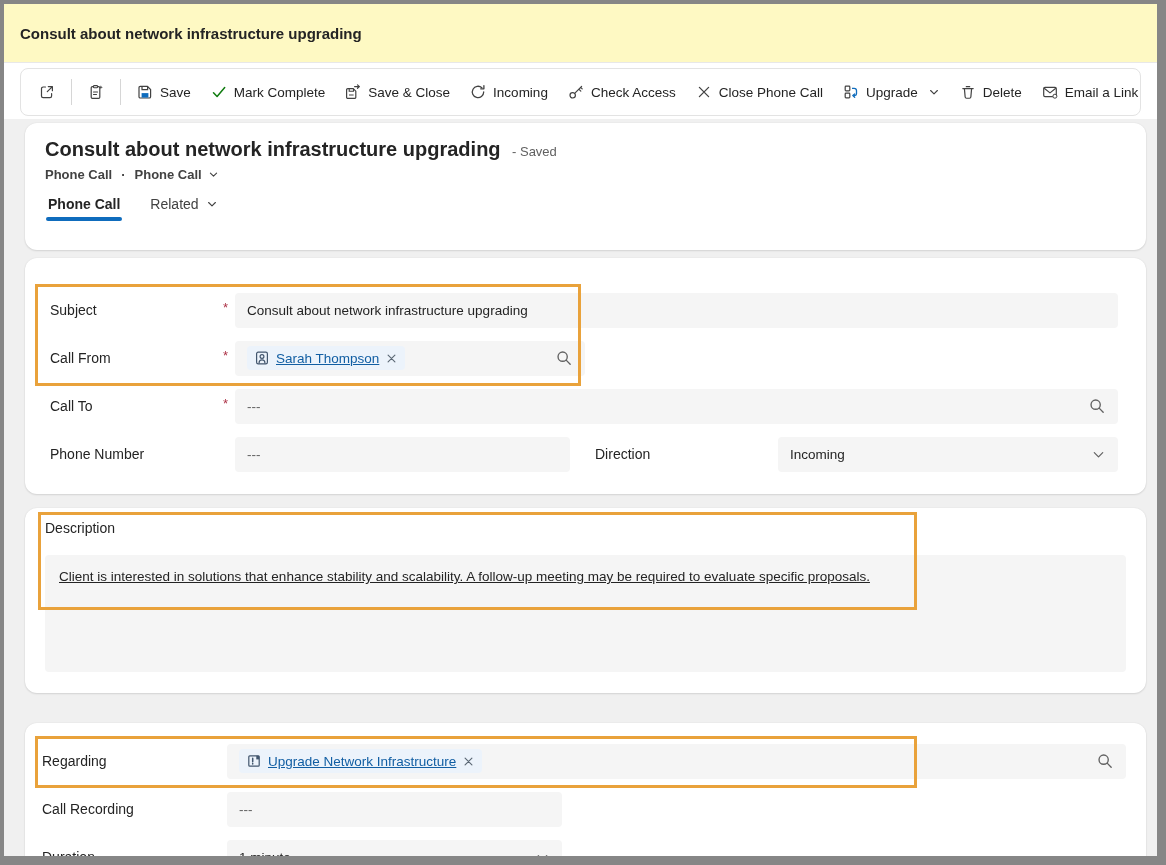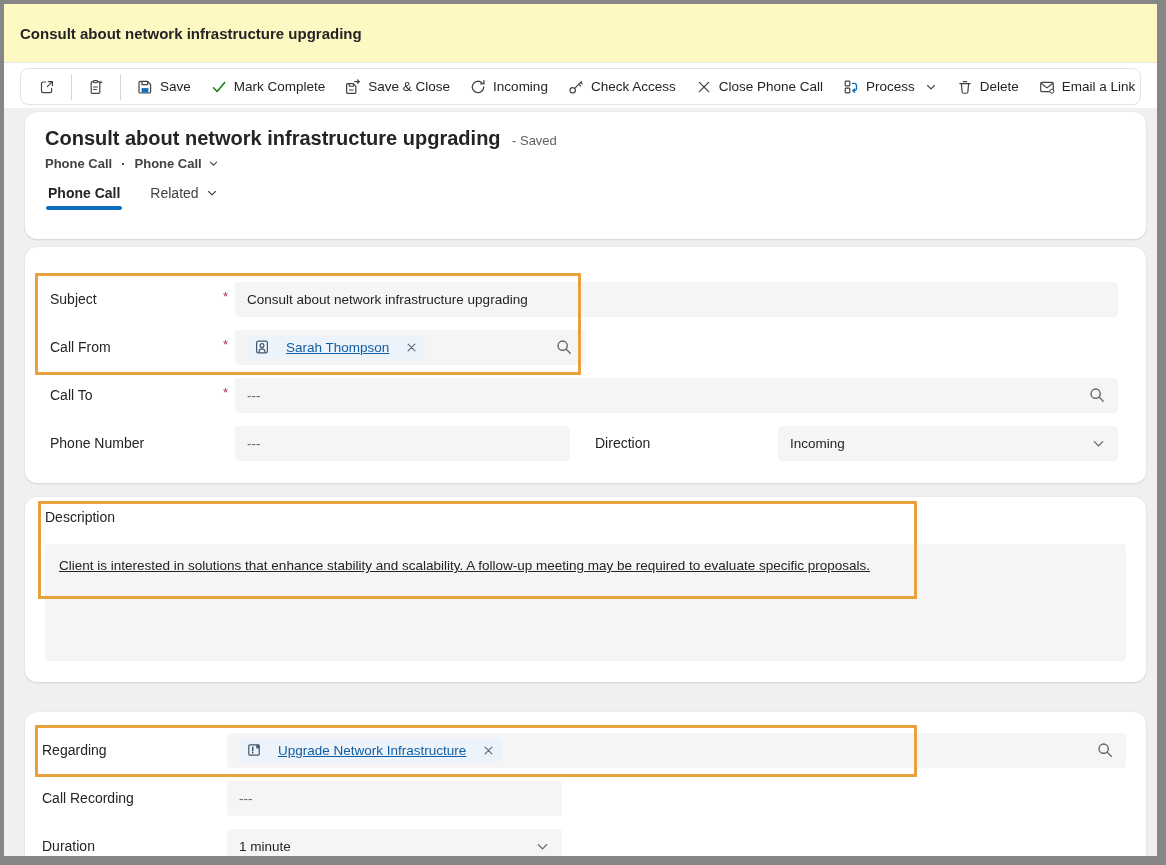--- a/index.html
+++ b/index.html
@@ -6,21 +6,21 @@
   body{font-family:"Liberation Sans","DejaVu Sans",sans-serif;-webkit-font-smoothing:antialiased;}
   .frame{width:1166px;height:865px;box-sizing:border-box;background:#868686;padding:4px 9px 9px 4px;}
   .app{width:100%;height:100%;background:#fef9c3;overflow:hidden;display:flex;flex-direction:column;}
 
   
   .titlebar{flex:none;height:58px;display:flex;align-items:center;padding:0 16px;border-bottom:1px solid #e8e8e8;}
   .window-title{font-size:15px;font-weight:700;color:#242424;}
 
   
   .toolbar-strip{flex:none;background:#fff;padding:5px 16px 3px;}
-  .toolbar{height:37px;border:1px solid #e3e3e3;border-radius:8px;display:flex;align-items:center;padding:0 8px;box-sizing:border-box;}
+  .toolbar{height:48px;border:1px solid #e3e3e3;border-radius:8px;display:flex;align-items:center;padding:0 8px;box-sizing:border-box;}
   .tbtn{display:flex;align-items:center;gap:7px;padding:7px 10px;border:none;background:transparent;border-radius:4px;font-family:inherit;font-size:13.5px;color:#242424;cursor:pointer;white-space:nowrap;}
   .tdiv{width:1px;height:26px;background:#d6d6d6;margin:0 6px;flex:none;}
   .tchev{margin-left:3px;}
 
   
   .content{flex:1;background:#f0f0f0;padding:4px 11px 0 21px;overflow:hidden;}
   .card{background:#fff;border-radius:12px;box-shadow:0 1px 2px rgba(0,0,0,.11),0 0 2px rgba(0,0,0,.07);position:relative;box-sizing:border-box;}
 
   
   .header-card{height:127px;padding:15px 20px 0;margin-bottom:8px;}
@@ -41,21 +41,21 @@
   .freq{width:12px;flex:none;font-size:13px;color:#ac3246;padding-bottom:5px;}
   .fctl{height:35px;background:#f5f5f5;border-radius:4px;display:flex;align-items:center;padding:0 12px;font-size:13.5px;color:#242424;box-sizing:border-box;cursor:text;}
   .fctl.full{flex:1;}
   .fctl.half{width:335px;flex:none;}
   .fctl.cf{width:350px;flex:none;}
   .empty-val{color:#616161;}
   .mag{margin-left:auto;flex:none;cursor:pointer;}
   .dchev{margin-left:auto;flex:none;}
   .dir-lbl{margin-left:25px;width:183px;flex:none;font-size:14px;color:#242424;}
 
-  .chip{height:24px;display:inline-flex;align-items:center;gap:16px;background:#ecf3fb;border-radius:4px;padding:0 7px;cursor:pointer;}
+  .chip{height:24px;display:inline-flex;align-items:center;gap:6px;background:#ecf3fb;border-radius:4px;padding:0 7px;cursor:pointer;}
   .chip a{font-size:13.5px;color:#115ea3;text-decoration:underline;cursor:pointer;}
   .chip .chipx{cursor:pointer;display:flex;}
 
   
   .desc-card{height:185px;padding:12px 20px 0;margin-bottom:30px;}
   .desc-label{font-size:14px;color:#242424;}
   .desc-box{margin-top:19px;height:117px;background:#f5f5f5;border-radius:4px;padding:12px 14px;font-size:13.5px;line-height:1.45;color:#242424;box-sizing:border-box;cursor:text;text-decoration:underline;}
 
   
   .hl{position:absolute;border:3px solid #e9a23b;pointer-events:none;z-index:6;}
@@ -146,21 +146,21 @@
           <span>Close Phone Call</span>
         </button>
 
         <button class="tbtn">
           <svg width="16" height="16" viewBox="0 0 16 16">
               <rect x="2.2" y="2.2" width="4.6" height="4.6" rx="0.8" fill="none" stroke="#424242" stroke-width="1.2"></rect>
               <rect x="2.2" y="9.2" width="4.6" height="4.6" rx="0.8" fill="none" stroke="#424242" stroke-width="1.2"></rect>
               <path d="M9 4.3h2.2a2.3 2.3 0 0 1 2.3 2.3v3.2a1.8 1.8 0 0 1-1.8 1.8h-1.5" fill="none" stroke="#0f6cbd" stroke-width="1.3"></path>
               <path d="M11.7 9.9l-1.9 1.7 1.9 1.7" fill="none" stroke="#0f6cbd" stroke-width="1.3" stroke-linecap="round" stroke-linejoin="round"></path>
             </svg>
-          <span>Process</span>
+          <span>Upgrade</span>
           <svg class="tchev" width="12" height="12" viewBox="0 0 16 16">
               <path d="M3.5 6l4.5 4.5L12.5 6" fill="none" stroke="#424242" stroke-width="1.5" stroke-linecap="round" stroke-linejoin="round"></path>
             </svg>
         </button>
 
         <button class="tbtn">
           <svg width="16" height="16" viewBox="0 0 16 16">
               <path d="M6.3 2.7h3.4M2.8 4.6h10.4M4.4 4.6l.75 8.4a1.4 1.4 0 0 0 1.4 1.25h2.9a1.4 1.4 0 0 0 1.4-1.25l.75-8.4" fill="none" stroke="#424242" stroke-width="1.2" stroke-linecap="round" stroke-linejoin="round"></path>
             </svg>
           <span>Delete</span>

